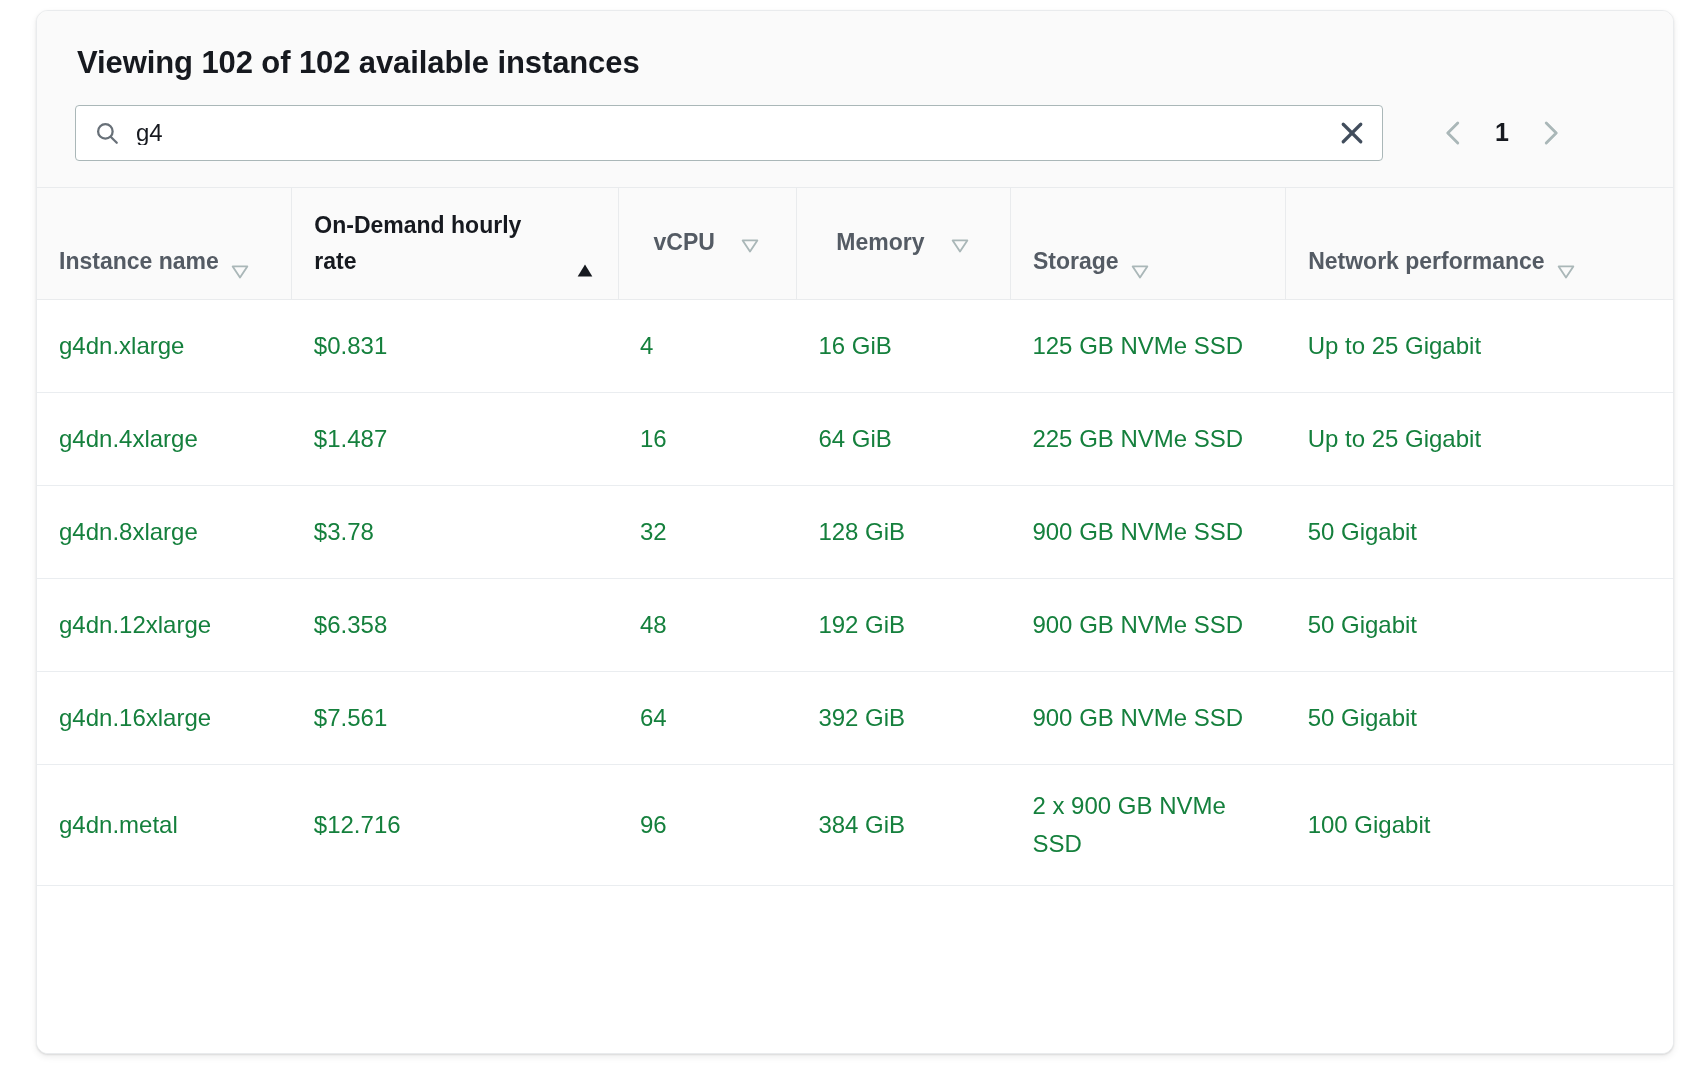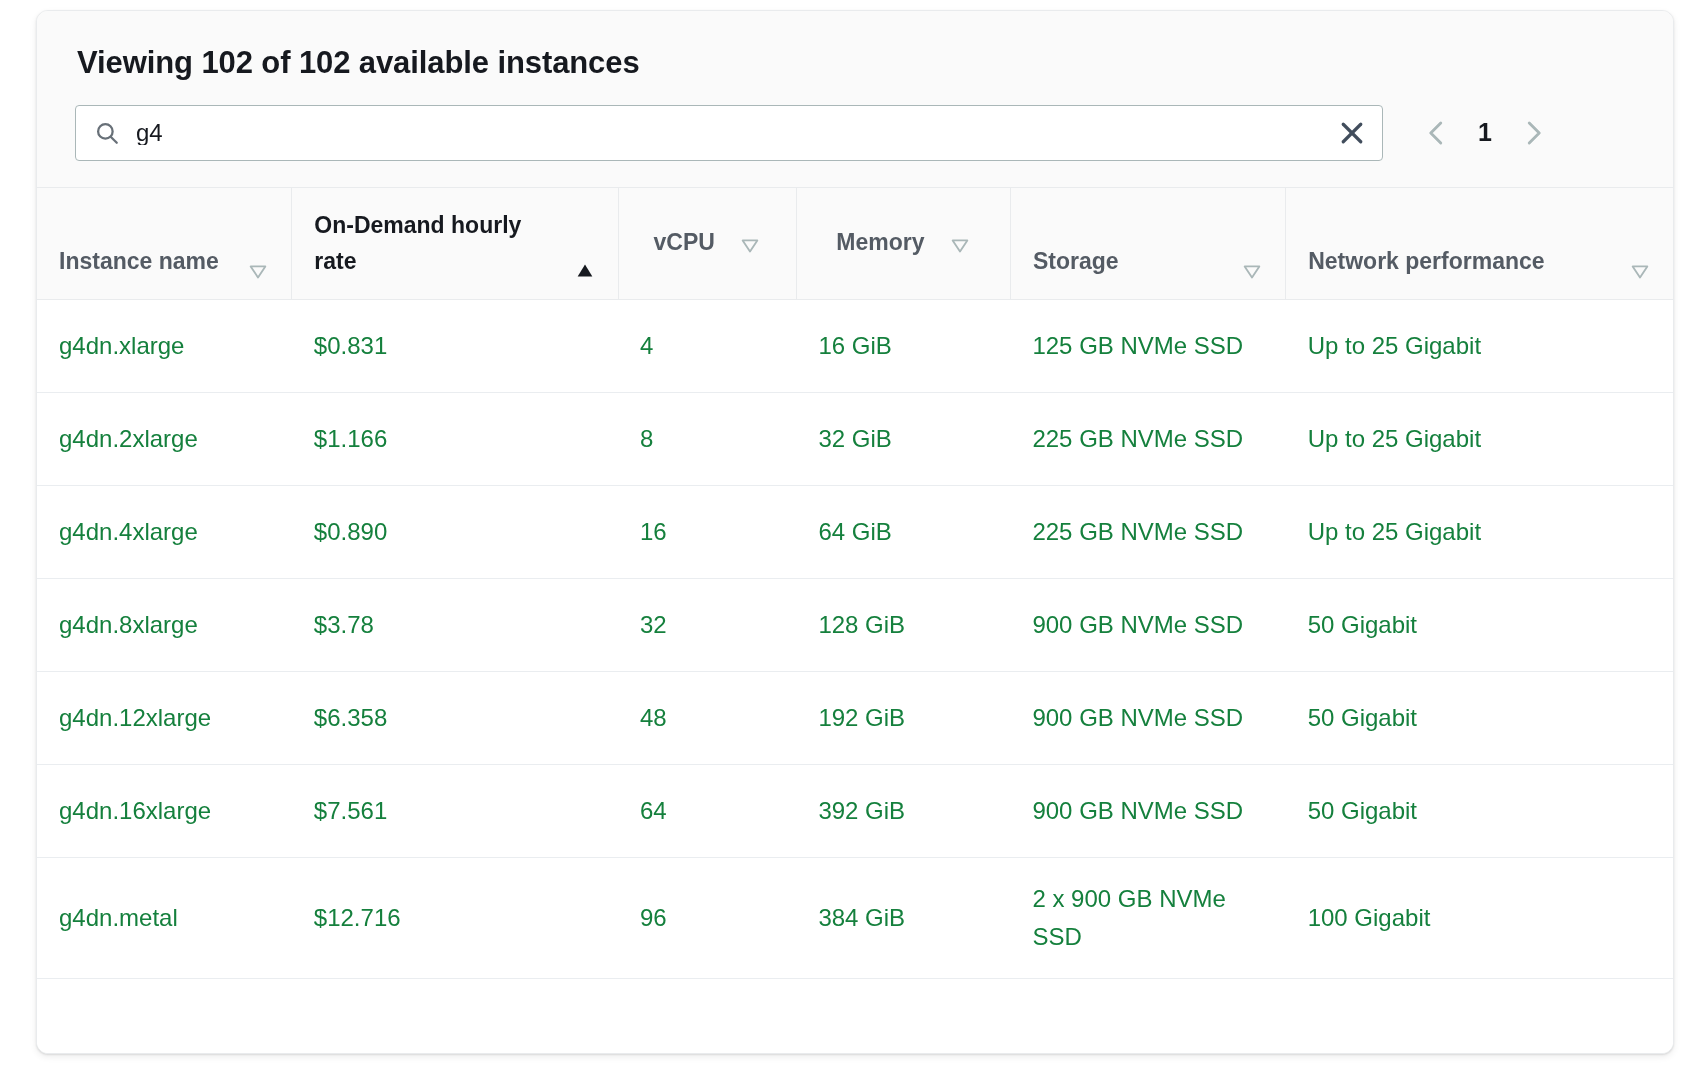--- a/index.html
+++ b/index.html
@@ -51,21 +51,21 @@
     font-weight: bold;
     color: #16191f;
     letter-spacing: -0.1px;
     margin: 0 0 24px 2px;
     line-height: 1.15;
   }
 
   .search-row {
     display: flex;
     align-items: center;
-    gap: 0;
+    gap: 17px;
   }
 
   .search-box {
     position: relative;
     flex: 0 0 1308px;
     height: 56px;
     box-sizing: border-box;
     background: #ffffff;
     border: 1px solid #aab7b8;
     border-radius: 4px;
@@ -156,21 +156,21 @@
   table.inst thead th.divided {
     border-left: 1px solid #e9ebed;
   }
   table.inst thead th.sorted {
     color: #16191f;
   }
 
   .th-inner {
     display: flex;
     align-items: flex-end;
-    justify-content: space-between;
+    justify-content: flex-start;
     gap: 10px;
     height: 100%;
   }
   .th-inner.inline {
     align-items: center;
     justify-content: center;
   }
   .th-label { flex: 0 1 auto; }
   .sort-ind {
     flex: 0 0 auto;
@@ -341,44 +341,24 @@
               </td>
             <td>
                 <span class="cell-wrap">125 GB NVMe SSD</span>
               </td>
             <td>
                 <span class="cell-wrap">Up to 25 Gigabit</span>
               </td>
           </tr>
           <tr>
             <td>
-                <span class="cell-wrap">g4dn.2xlarge</span>
-              </td>
-            <td>
-                <span class="cell-wrap">$1.166</span>
-              </td>
-            <td>
-                <span class="cell-wrap">8</span>
-              </td>
-            <td>
-                <span class="cell-wrap">32 GiB</span>
-              </td>
-            <td>
-                <span class="cell-wrap">225 GB NVMe SSD</span>
-              </td>
-            <td>
-                <span class="cell-wrap">Up to 25 Gigabit</span>
-              </td>
-          </tr>
-          <tr>
-            <td>
                 <span class="cell-wrap">g4dn.4xlarge</span>
               </td>
             <td>
-                <span class="cell-wrap">$0.890</span>
+                <span class="cell-wrap">$1.487</span>
               </td>
             <td>
                 <span class="cell-wrap">16</span>
               </td>
             <td>
                 <span class="cell-wrap">64 GiB</span>
               </td>
             <td>
                 <span class="cell-wrap">225 GB NVMe SSD</span>
               </td>

